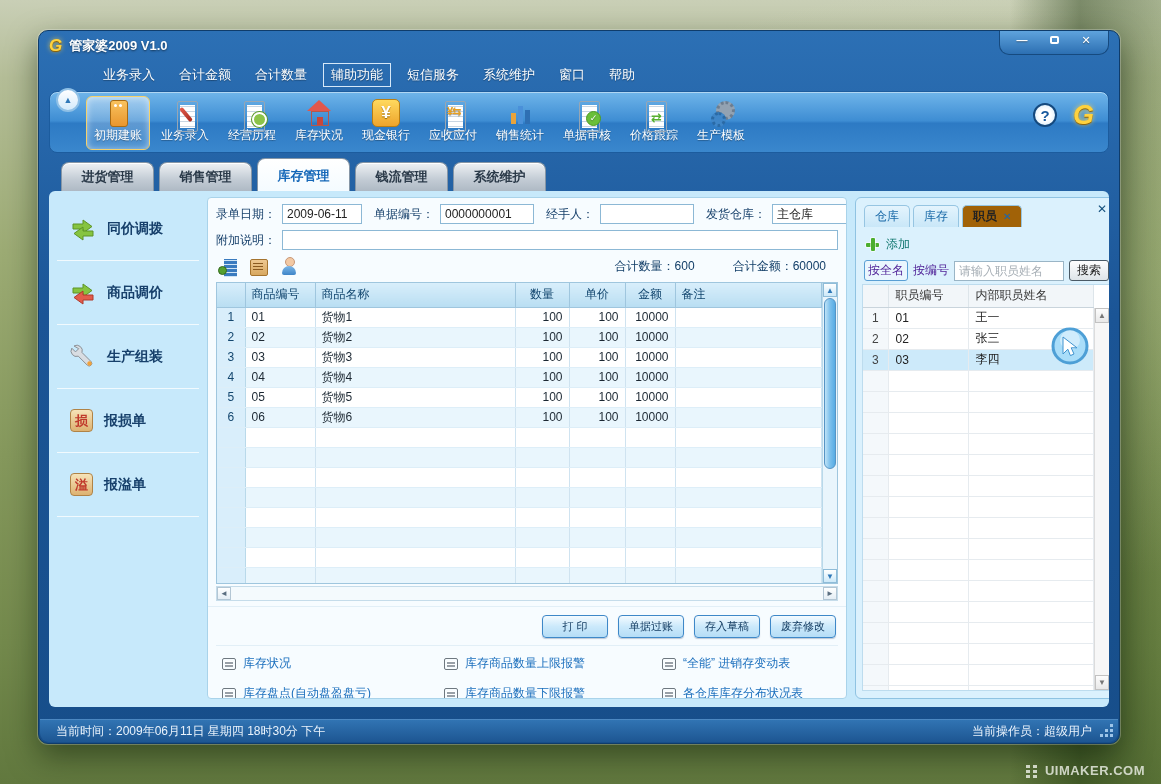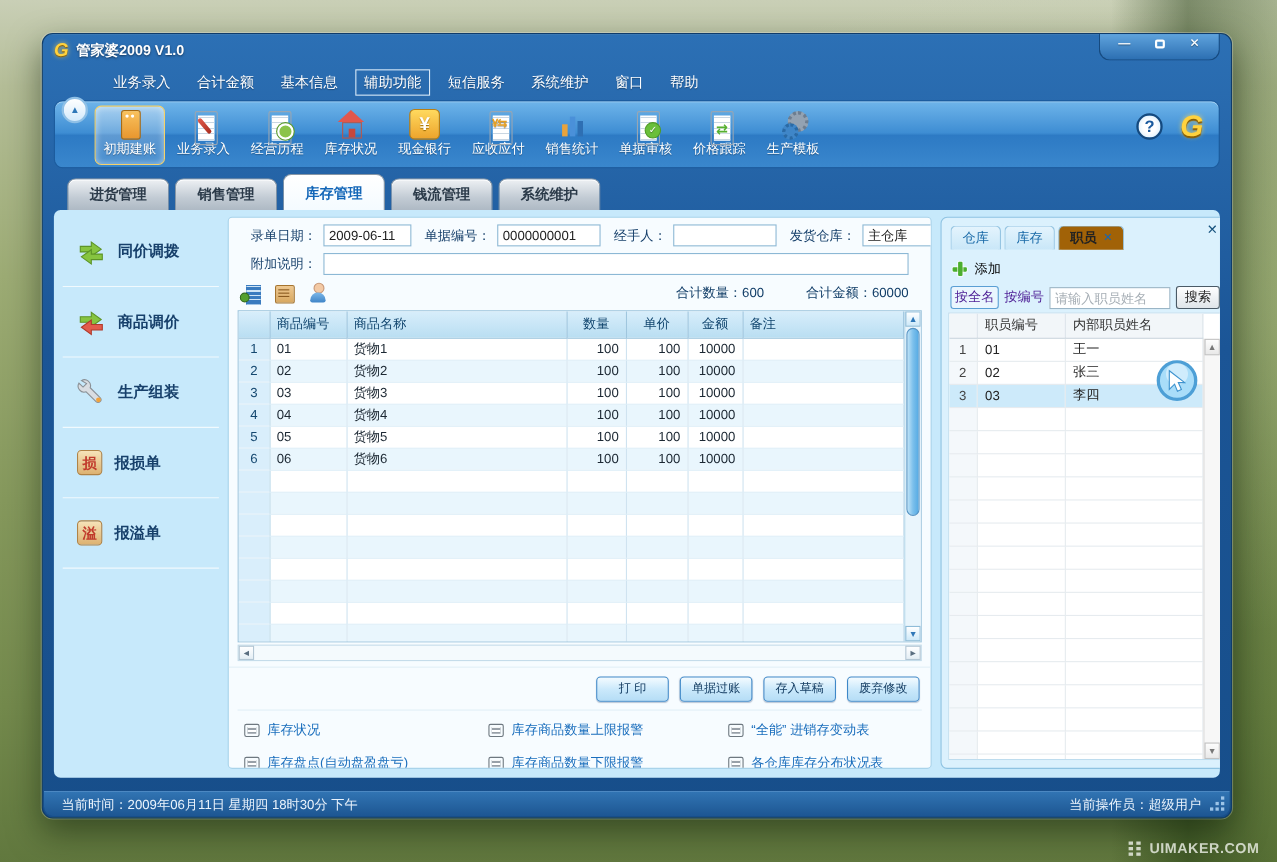--- a/index.html
+++ b/index.html
@@ -76,21 +76,21 @@
   
   .sidebar{position:absolute;left:8px;top:6px;width:142px;bottom:8px}
   .sitem{height:64px;display:flex;align-items:center;gap:11px;padding-left:13px;font-size:14px;font-weight:bold;color:#17406b;
     border-bottom:1px solid rgba(255,255,255,.75);cursor:default}
   .sitem.active{background:linear-gradient(#ffffff,#eef6fc);border:1px solid #c9d7e3;border-radius:8px;box-shadow:1px 2px 4px rgba(0,60,120,.18)}
   .stamp{width:23px;height:23px;border-radius:4px;background:linear-gradient(#f6e3b8,#ddb271);border:1px solid #b08346;
     color:#c0392b;font-size:13px;font-weight:bold;text-align:center;line-height:22px}
   
   .mainpanel{position:absolute;left:158px;top:6px;width:640px;bottom:8px;background:#f7fcff;border:1px solid #a9d3ea;border-radius:4px;
     font-size:12px;color:#17406b;overflow:hidden}
-  .frow{display:flex;align-items:center;padding:6px 20px 0;gap:6px}
+  .frow{display:flex;align-items:center;padding:6px 8px 0;gap:6px}
   .fl{white-space:nowrap}
   .frow input{height:20px;border:1px solid #8cb8d5;font-size:12px;padding:0 4px;color:#222;background:#fff}
   .gap{width:14px}
   .iconrow{display:flex;align-items:center;gap:13px;padding:7px 10px 4px}
   .totals{margin-left:auto;display:flex;gap:38px;padding-right:10px;color:#123e68}
   .mi{position:relative;width:18px;height:18px;display:block}
   .mi::before,.mi::after{content:"";position:absolute}
   .mi-building::before{left:4px;top:0;width:13px;height:18px;background:#3a7bbf;
     background-image:repeating-linear-gradient(180deg,rgba(0,0,0,0) 0 3px,#cfe4f5 3px 4px);background-clip:content-box;padding:2px}
   .mi-building::after{left:0;bottom:0;width:7px;height:7px;border-radius:50%;background:#55a02e;border:1px solid #33691e}
@@ -130,21 +130,21 @@
   
   .sidepanel{position:absolute;left:806px;top:6px;width:262px;bottom:8px;background:#dbf1fd;border:1px solid #8fc3e2;border-radius:6px;font-size:12px}
   .pclose{position:absolute;right:9px;top:4px;color:#16527e;font-weight:bold;font-size:12px;cursor:default}
   .pclose::after{content:"✕"}
   .ptabs{display:flex;gap:3px;padding:7px 0 0 8px}
   .ptab{height:22px;line-height:21px;padding:0 10px;background:linear-gradient(#e4f4fd,#c9e7f8);border:1px solid #96c5e2;border-bottom:none;
     border-radius:5px 5px 0 0;color:#1a6aa8;cursor:default;display:flex;align-items:center;gap:6px}
   .ptab.active{background:#a16207;color:#222;font-weight:bold}
   .tabx{color:#1467b8;font-size:10px;font-weight:bold}
   .tabx::after{content:"✕"}
-  .addrow{display:flex;align-items:center;gap:7px;padding:9px 0 7px 10px;color:#000000}
+  .addrow{display:flex;align-items:center;gap:7px;padding:9px 0 7px 10px;color:#0f766e}
   .plus{position:relative;width:13px;height:13px;display:block}
   .plus::before,.plus::after{content:"";position:absolute;background:#4cae2e;border-radius:1px;box-shadow:0 0 0 1px rgba(255,255,255,.6)}
   .plus::before{left:0;top:5px;width:13px;height:4px}
   .plus::after{left:5px;top:0;width:4px;height:13px}
   .searchrow{display:flex;align-items:center;gap:5px;padding:0 7px 7px 8px}
   .bylink{color:#4c1d95;white-space:nowrap;cursor:default}
   .bylink.boxed{border:1px solid #5a9fd4;border-radius:3px;padding:1px 3px;background:#eaf6fe}
   .psearch{flex:1;min-width:0;height:20px;border:1px solid #9ab5c6;font-size:12px;padding:0 4px;color:#333}
   .psearch::placeholder{color:#a6aeb5}
   .searchbtn{height:21px;padding:0 7px;border:1px solid #4a5a66;border-radius:3px;background:linear-gradient(#fefefe,#dfe5e9);color:#222;font-size:12px;line-height:19px;cursor:default}
@@ -185,21 +185,21 @@
       <div class="winctrl">
         <span class="wbtn">—</span>
         <span class="wbtn"><span class="mxbox"></span></span>
         <span class="wbtn">✕</span>
       </div>
     </div>
 
     <div class="menubar">
       <span class="mitem">业务录入</span>
       <span class="mitem">合计金额</span>
-      <span class="mitem">基本信息</span>
+      <span class="mitem">合计数量</span>
       <span class="mitem hl">辅助功能</span>
       <span class="mitem">短信服务</span>
       <span class="mitem">系统维护</span>
       <span class="mitem">窗口</span>
       <span class="mitem">帮助</span>
     </div>
 
     <div class="toolbar">
       <div class="collapse"></div>
       <div class="tool-items">

